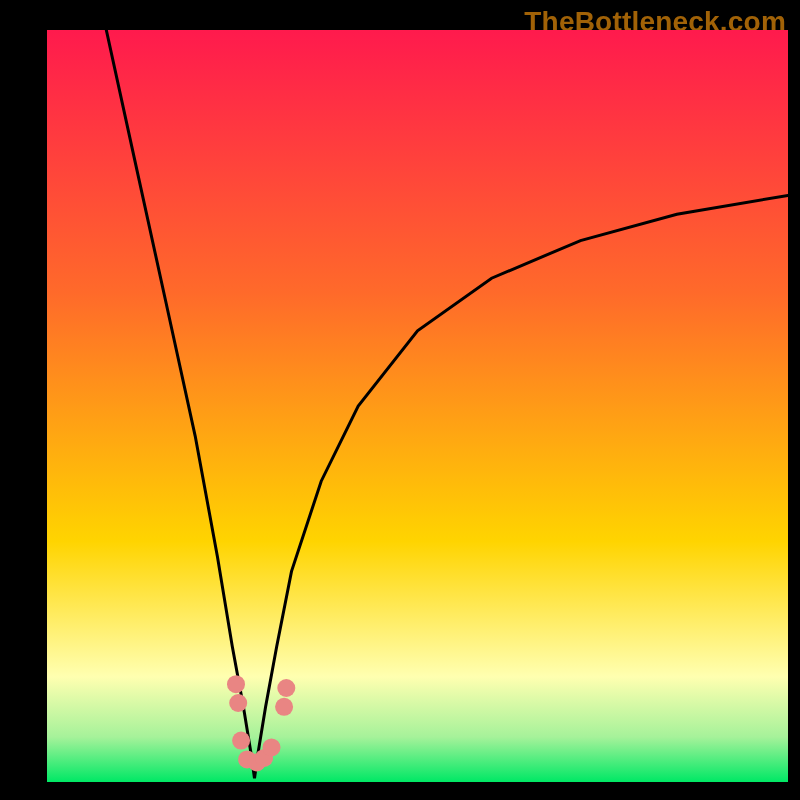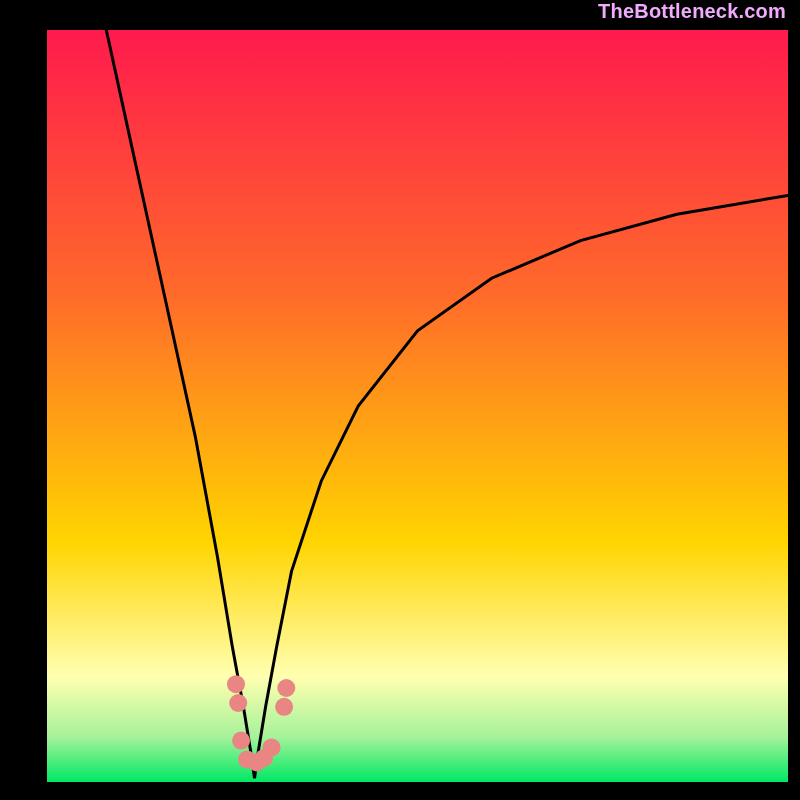--- a/index.html
+++ b/index.html
@@ -21,26 +21,26 @@
   .plot {
     position: absolute;
     left: 47px;
     top: 30px;
     width: 741px;
     height: 752px;
     overflow: hidden;
   }
   .watermark {
     position: absolute;
-    top: 0;
+    top: 6px;
     right: 14px;
     font-family: Arial, Helvetica, sans-serif;
-    font-size: 20px;
+    font-size: 28px;
     font-weight: 600;
-    color: #f0abfc;
+    color: #a16207;
     letter-spacing: 0.2px;
   }
 </style>
 </head>
 <body>
 
 <div class="frame">
   <div class="watermark">TheBottleneck.com</div>
   <div class="plot">
     <svg id="plot-svg" width="741" height="752" viewBox="0 0 741 752" preserveAspectRatio="none">

